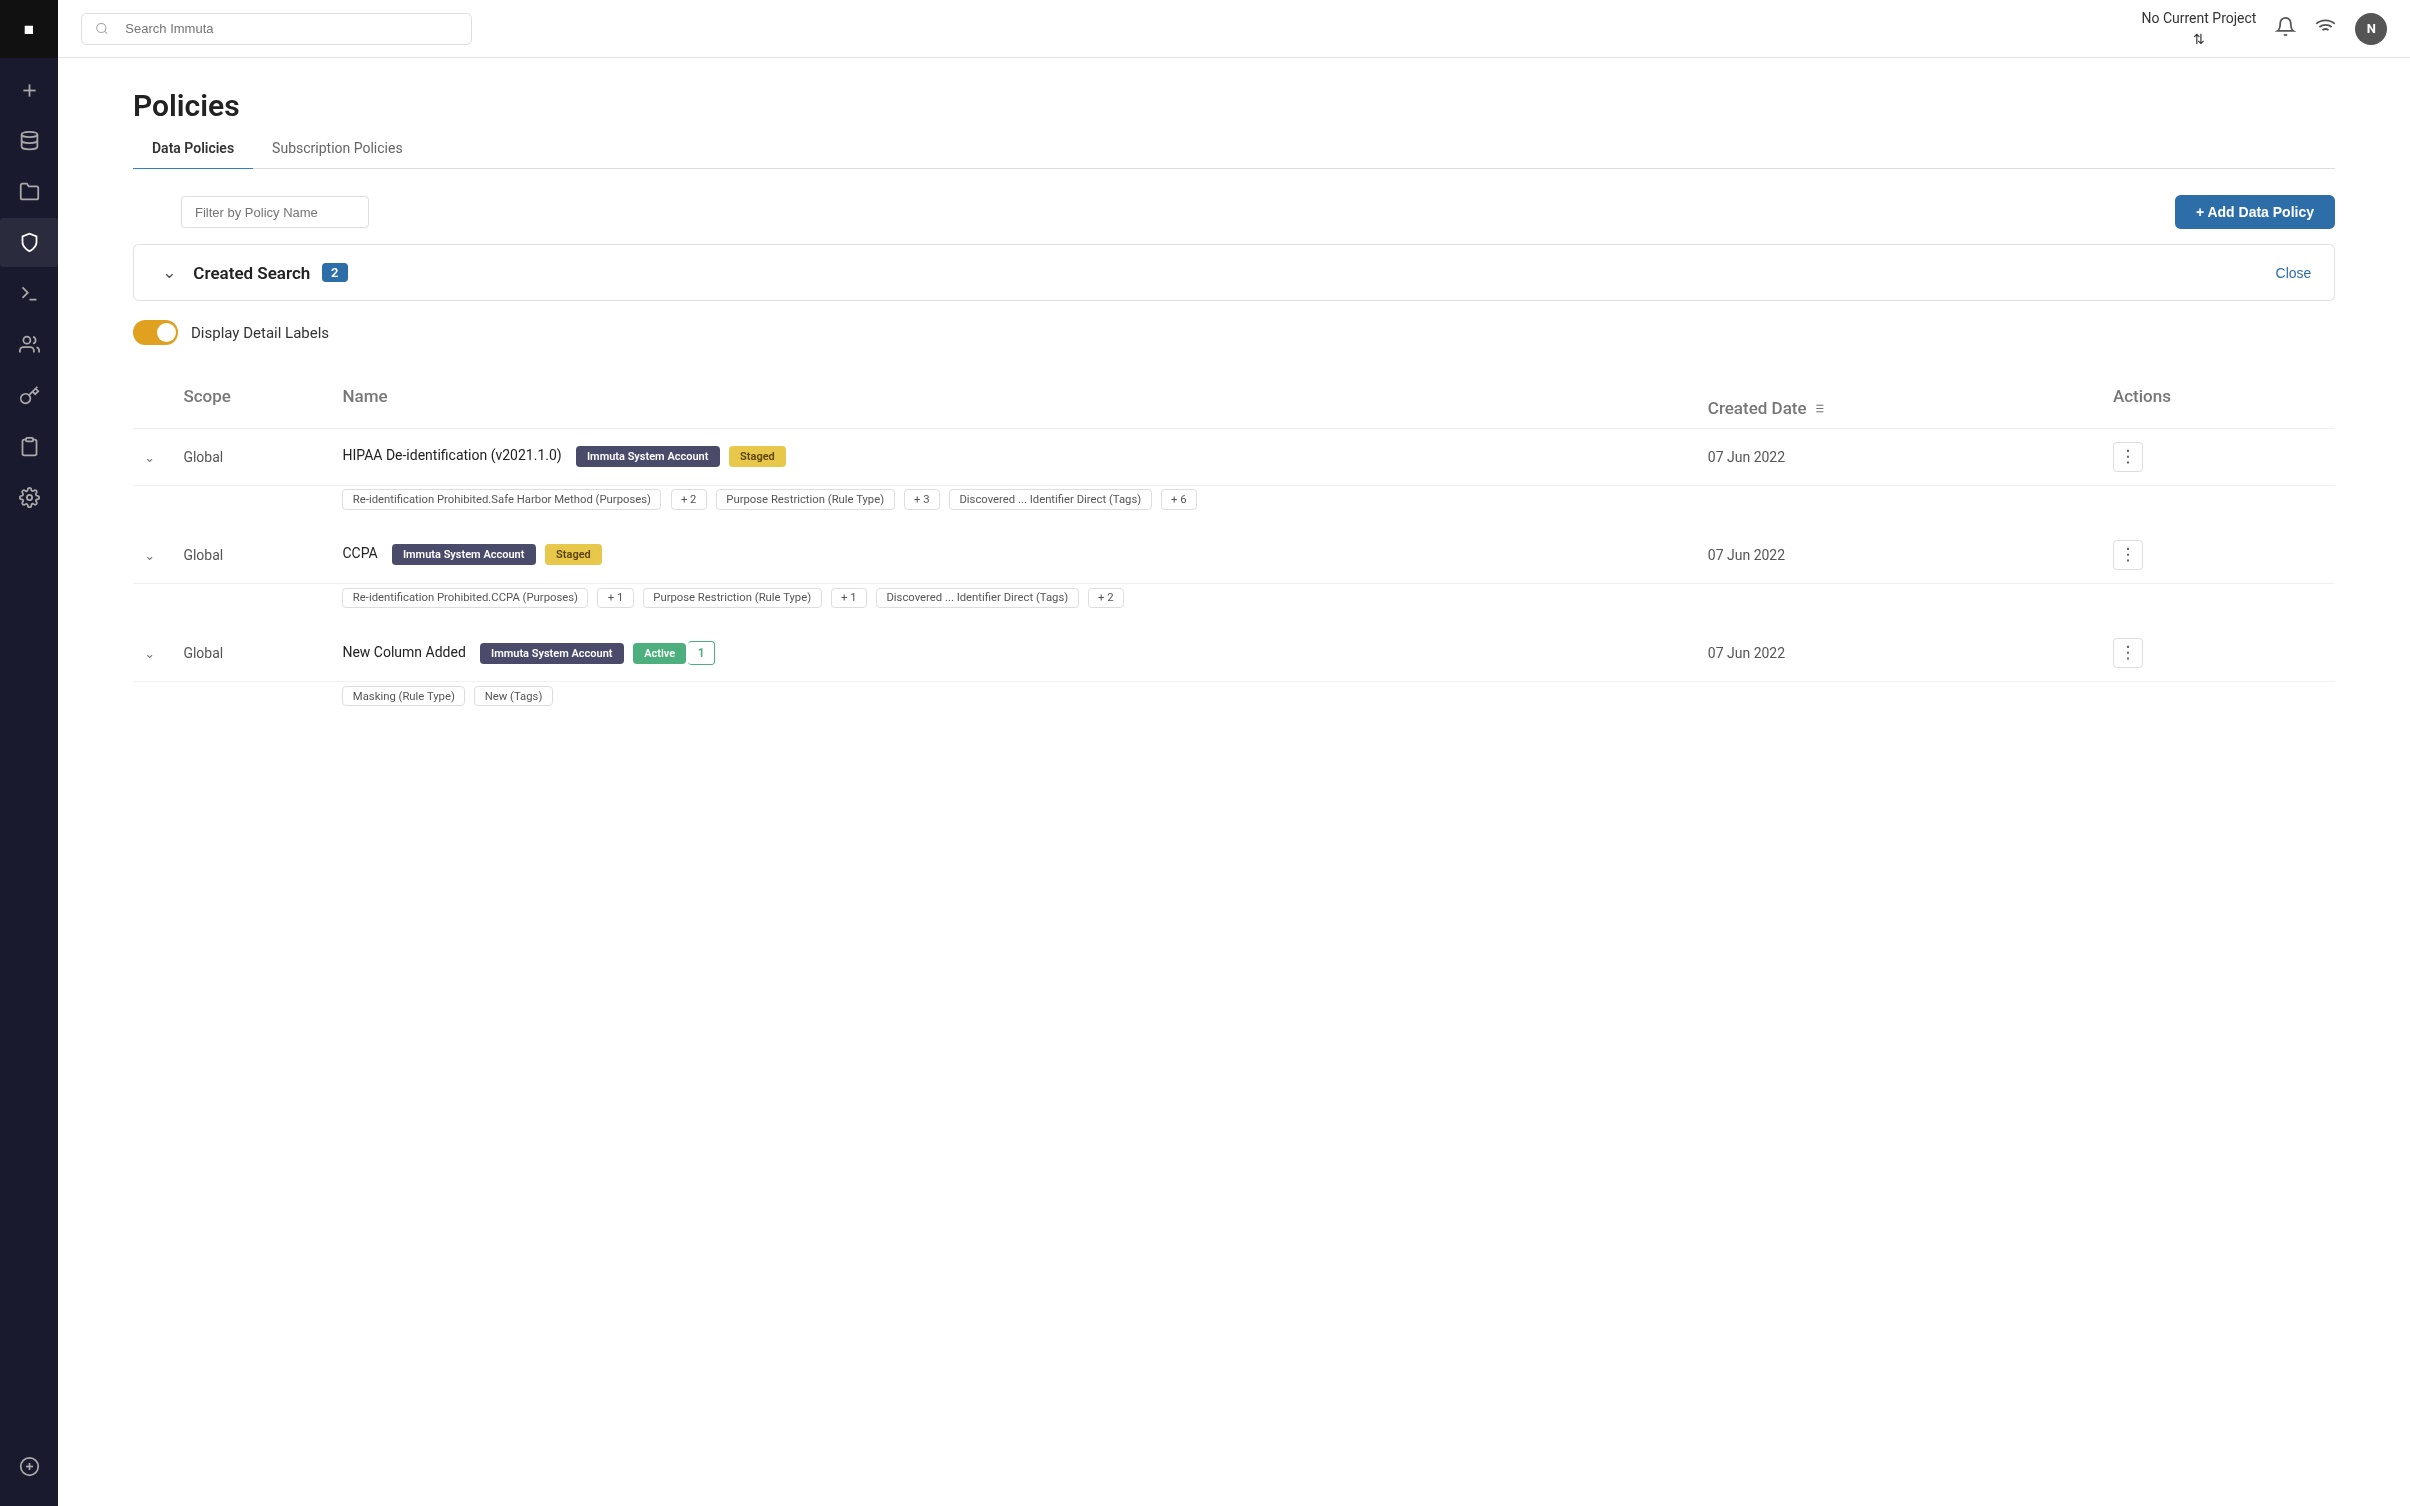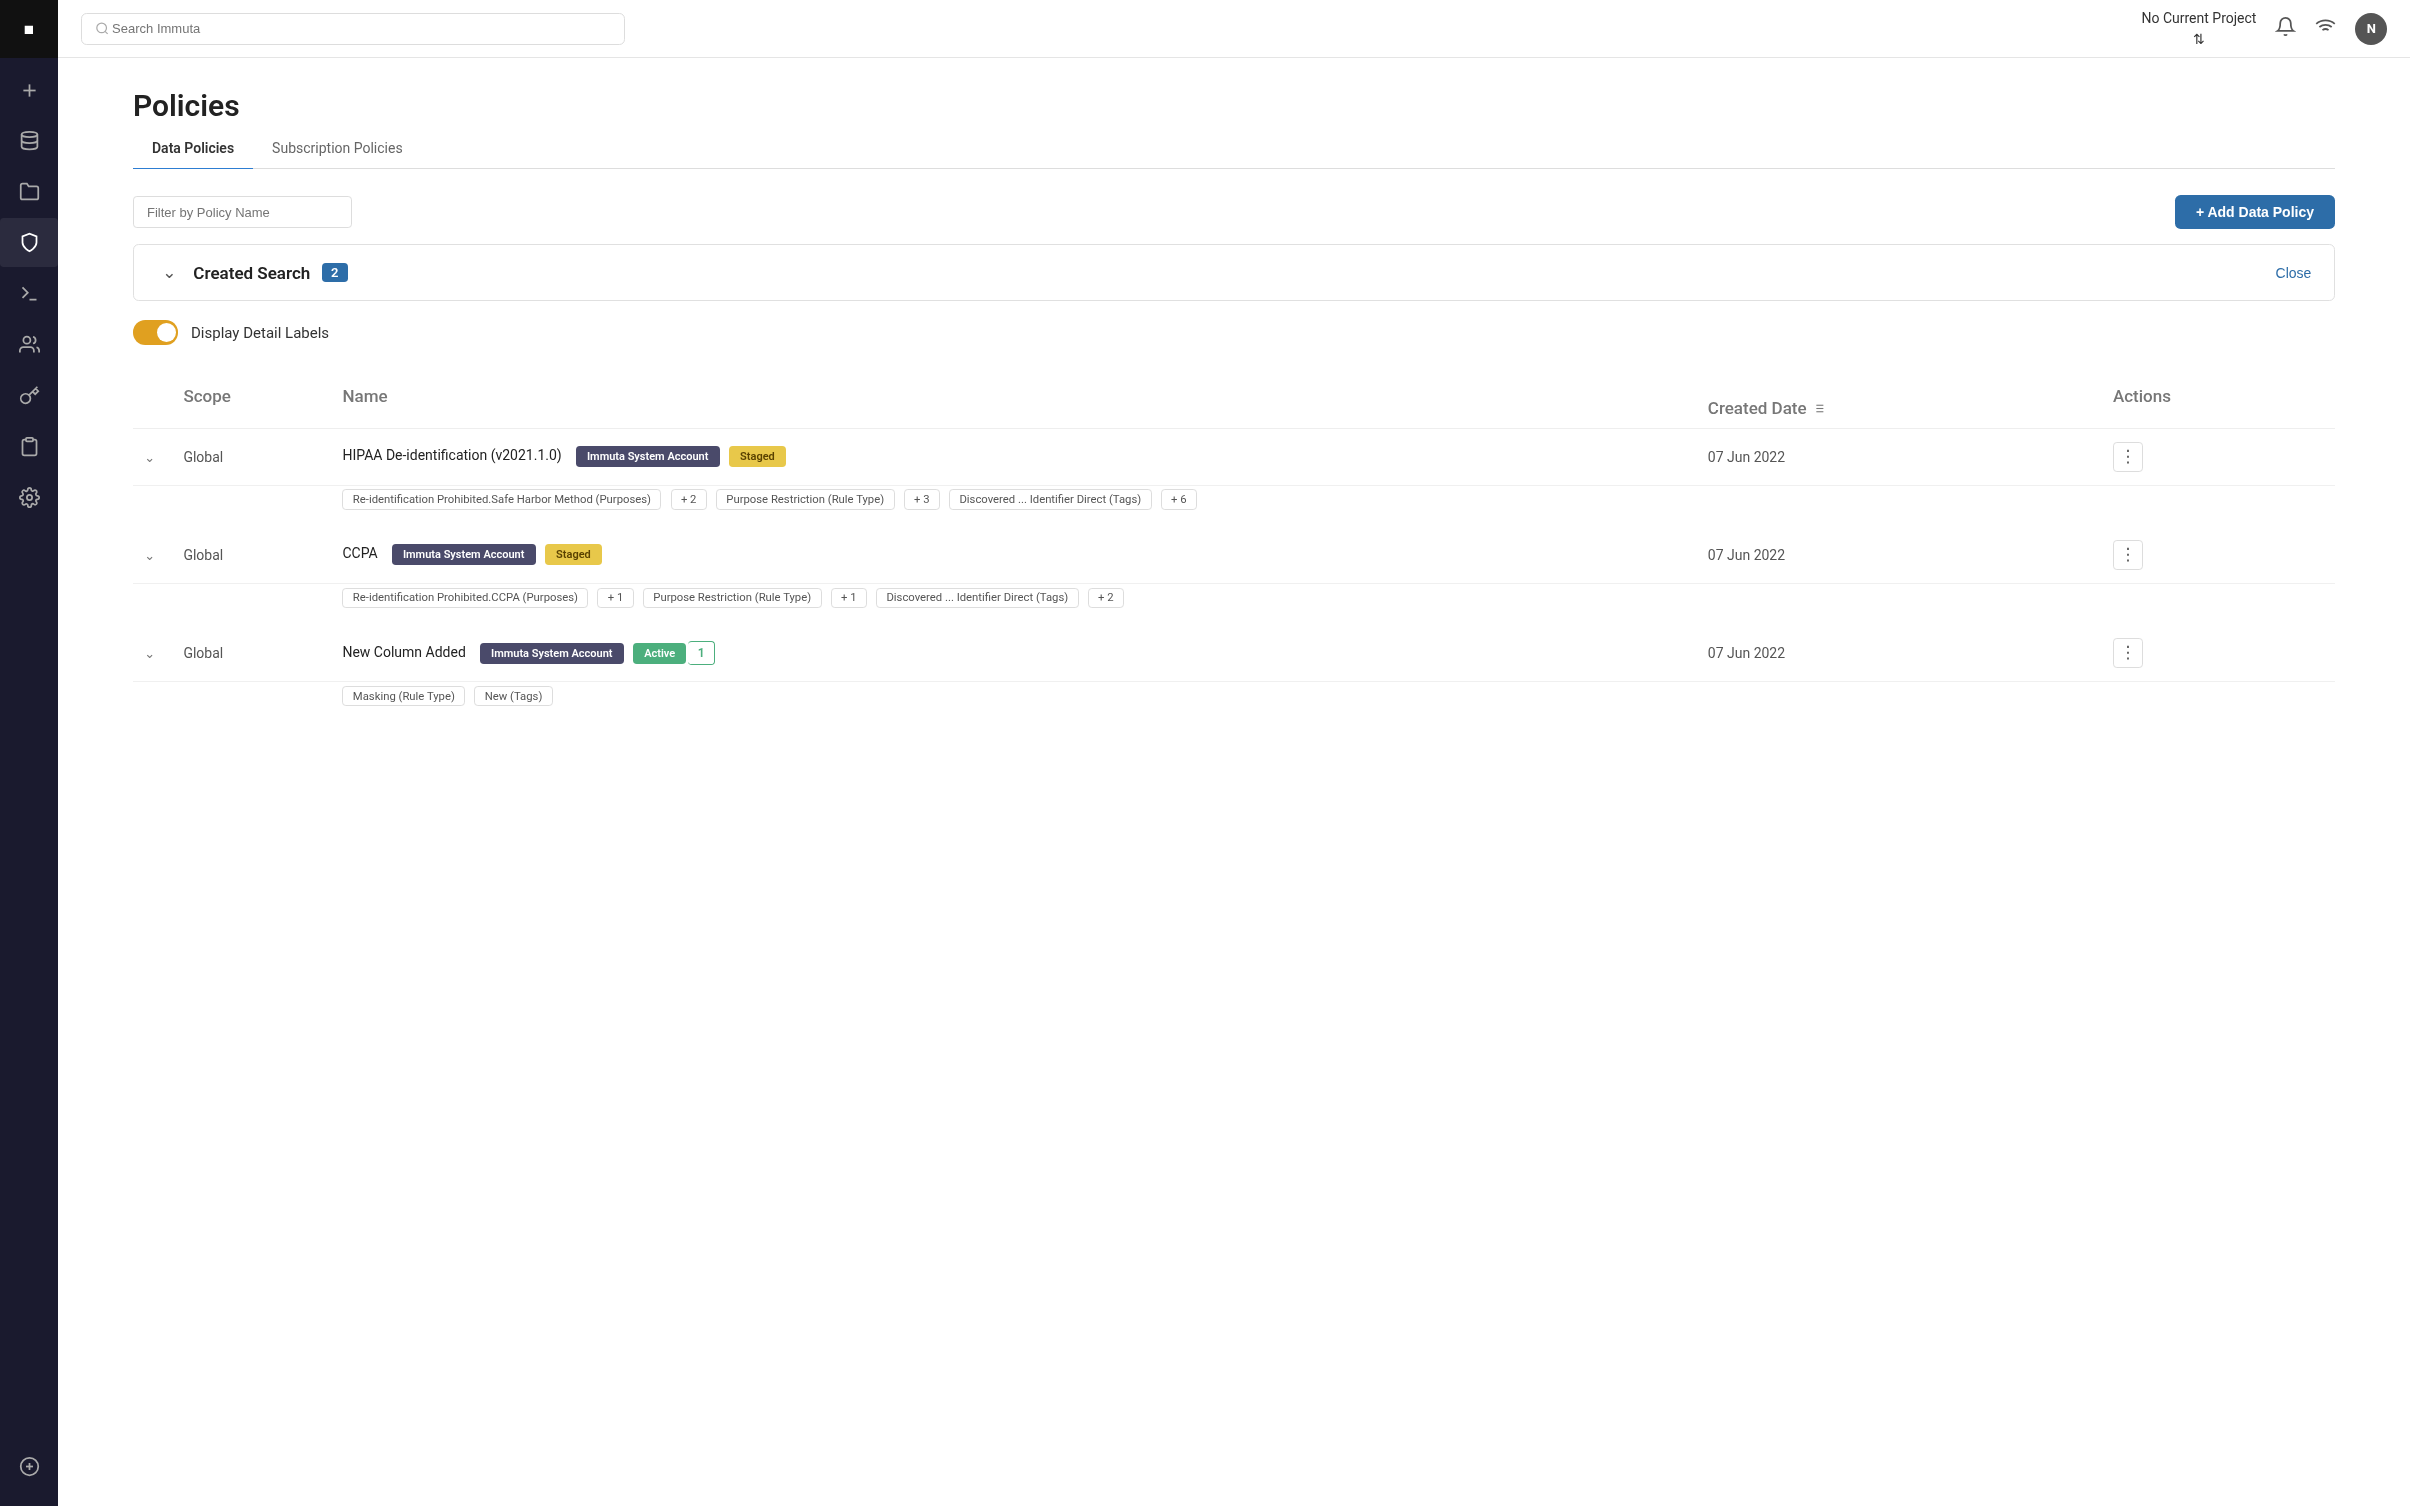--- a/index.html
+++ b/index.html
@@ -70,25 +70,25 @@
       display: flex;
       align-items: center;
       padding: 0 22.6px;
       gap: 15px;
       flex-shrink: 0;
       background: #fff;
     }
     .search-box {
       display: flex;
       align-items: center;
-      gap: 3px;
+      gap: 17px;
       border: 0.9px solid #ddd;
       border-radius: 5.6px;
       padding: 7.5px 13px;
-      width: 544px;
+      width: 391px;
       background: #fff;
     }
     .search-box input {
       border: none;
       outline: none;
       font-size: 13px;
       color: #555;
       width: 100%;
       background: transparent;
     }
@@ -165,22 +165,23 @@
       align-items: center;
       justify-content: space-between;
       margin-bottom: 15px;
     }
     .filter-input {
       border: 0.9px solid #ddd;
       border-radius: 3.8px;
       padding: 7.5px 13px;
       font-size: 13px;
       color: #999;
-      width: 219px;
+      width: 188px;
       outline: none;
+      margin-left: 48px;
     }
     .add-policy-btn {
       background: #2d6da8;
       color: #fff;
       border: none;
       border-radius: 5.6px;
       padding: 9.4px 21px;
       font-size: 14px;
       cursor: pointer;
       display: flex;

